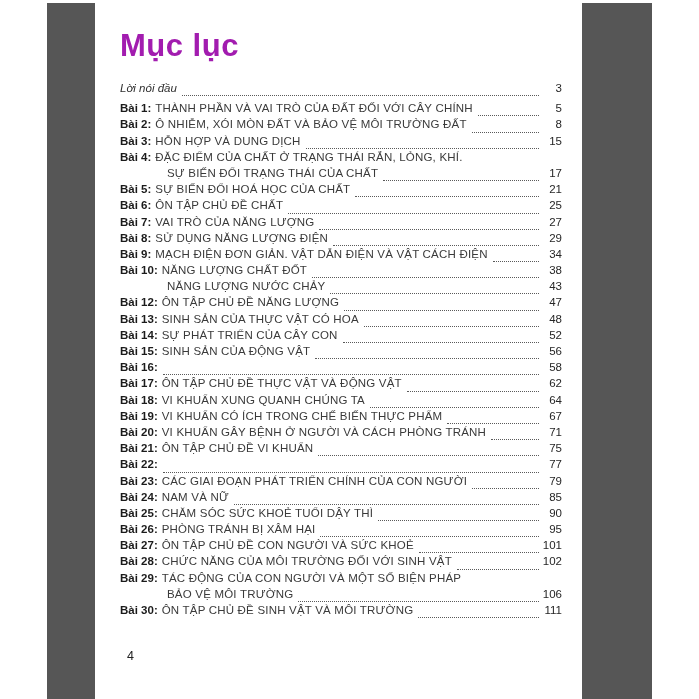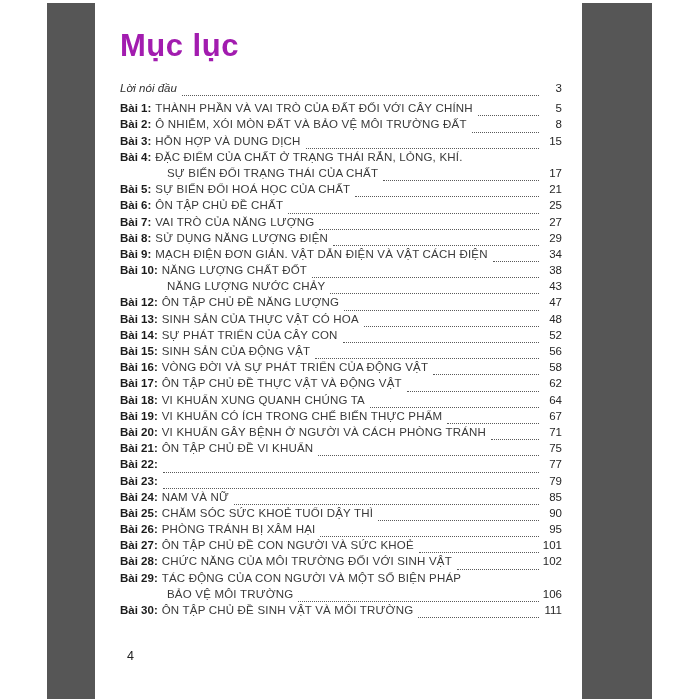--- a/index.html
+++ b/index.html
@@ -130,21 +130,20 @@
             <span class="pagenum">52</span>
           </div>
           <div class="toc-row">
             <span class="toc-label">Bài 15:</span>
             <span class="toc-title">SINH SẢN CỦA ĐỘNG VẬT</span>
             <span class="leader"></span>
             <span class="pagenum">56</span>
           </div>
           <div class="toc-row">
             <span class="toc-label">Bài 16:</span>
-            <span class="toc-title">VÒNG ĐỜI VÀ SỰ PHÁT TRIỂN CỦA ĐỘNG VẬT</span>
             <span class="leader"></span>
             <span class="pagenum">58</span>
           </div>
           <div class="toc-row">
             <span class="toc-label">Bài 17:</span>
             <span class="toc-title">ÔN TẬP CHỦ ĐỀ THỰC VẬT VÀ ĐỘNG VẬT</span>
             <span class="leader"></span>
             <span class="pagenum">62</span>
           </div>
           <div class="toc-row">
@@ -171,20 +170,21 @@
             <span class="leader"></span>
             <span class="pagenum">75</span>
           </div>
           <div class="toc-row">
             <span class="toc-label">Bài 22:</span>
             <span class="leader"></span>
             <span class="pagenum">77</span>
           </div>
           <div class="toc-row">
             <span class="toc-label">Bài 23:</span>
+            <span class="toc-title">CÁC GIAI ĐOẠN PHÁT TRIỂN CHÍNH CỦA CON NGƯỜI</span>
             <span class="leader"></span>
             <span class="pagenum">79</span>
           </div>
           <div class="toc-row">
             <span class="toc-label">Bài 24:</span>
             <span class="toc-title">NAM VÀ NỮ</span>
             <span class="leader"></span>
             <span class="pagenum">85</span>
           </div>
           <div class="toc-row">

